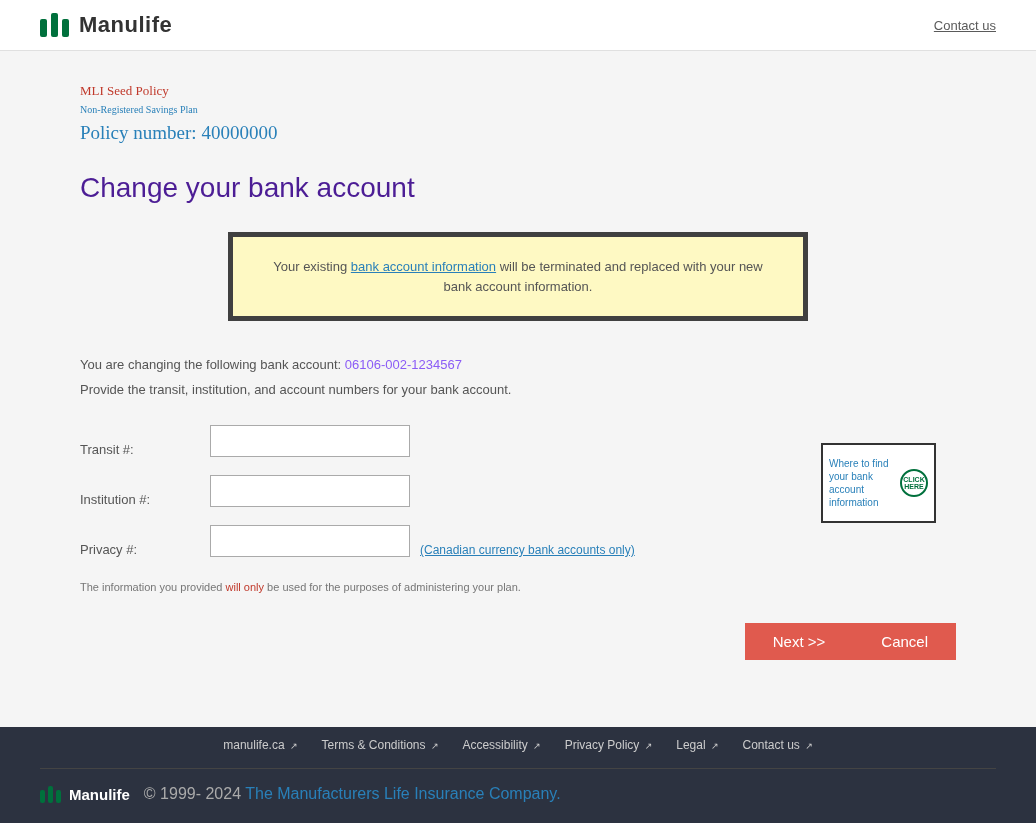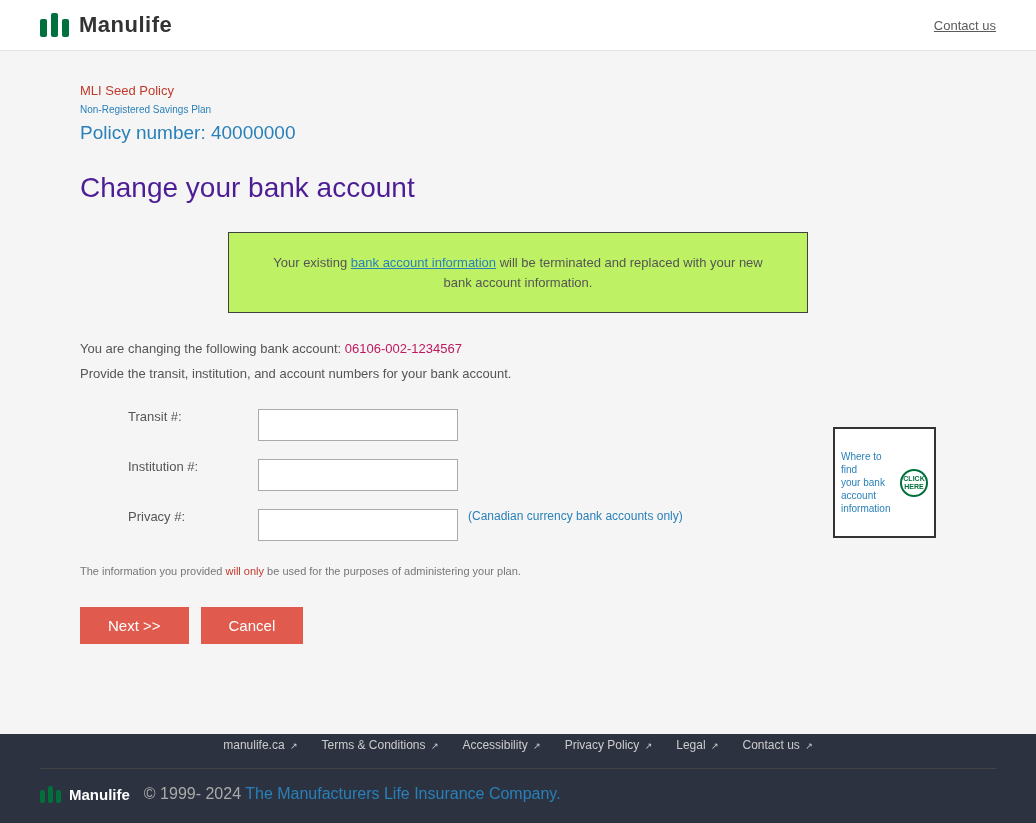--- a/index.html
+++ b/index.html
@@ -47,88 +47,89 @@
     
     .main-content {
       flex: 1;
       padding: 30px 80px 50px 80px;
       background: #f5f5f5;
     }
 
     .policy-info {
       margin-bottom: 24px;
       line-height: 1.6;
+      font-family: Liberation Serif, serif;
     }
     .policy-info .policy-name { color: #c0392b; font-size: 13px; }
     .policy-info .policy-type { color: #2980b9; font-size: 10px; }
     .policy-info .policy-number { color: #2980b9; font-size: 19px; }
     .policy-info .policy-number span { color: #2980b9; }
 
     .page-title {
       font-size: 28px;
       font-weight: 300;
       color: #4c1d95;
       margin-bottom: 28px;
     }
 
     .info-box {
-      border: 1px solid #404040;
-      background: #bef264;
+      border: 5px solid #404040;
+      background: #fef9c3;
       padding: 20px 40px;
       text-align: center;
-      margin-bottom: 28px;
+      margin-bottom: 36px;
       max-width: 580px;
       margin-left: auto;
       margin-right: auto;
     }
     .info-box p { font-size: 13px; color: #555; line-height: 1.5; }
     .info-box a { color: #2980b9; text-decoration: underline; }
 
     .changing-account {
       font-size: 13px;
       color: #555;
       margin-bottom: 10px;
     }
-    .changing-account .account-num { color: #be185d; }
+    .changing-account .account-num { color: #8b5cf6; }
 
     .provide-text {
       font-size: 13px;
       color: #555;
       margin-bottom: 28px;
     }
 
     .form-area {
       position: relative;
     }
 
     .form-row {
       display: flex;
-      align-items: flex-start;
+      align-items: flex-end;
       margin-bottom: 18px;
-      margin-left: 48px;
     }
     .form-label {
       width: 130px;
       font-size: 13px;
       color: #555;
       flex-shrink: 0;
     }
     .form-input {
       width: 200px;
       height: 32px;
       border: 1px solid #aaa;
       padding: 4px 8px;
       font-size: 13px;
       background: #fff;
     }
 
     .account-suffix {
       font-size: 12px;
       color: #2980b9;
       margin-left: 10px;
+      text-decoration: underline;
     }
 
     .bank-info-badge {
       position: absolute;
       right: -200px;
       top: 20px;
       border: 2px solid #333;
       width: 110px;
       padding: 6px 8px;
       font-size: 10px;
@@ -162,22 +163,21 @@
     .disclaimer {
       font-size: 11px;
       color: #777;
       margin-top: 24px;
       margin-bottom: 30px;
     }
     .disclaimer span { color: #c0392b; }
 
     .buttons-row {
       display: flex;
-      gap: 12px;
-      justify-content: flex-start;
+      justify-content: flex-end;
       margin-top: 10px;
     }
     .btn-next {
       background: #e05a4e;
       color: #fff;
       border: none;
       padding: 10px 28px;
       font-size: 15px;
       cursor: pointer;
       min-width: 93px;
@@ -189,21 +189,21 @@
       padding: 10px 28px;
       font-size: 15px;
       cursor: pointer;
       min-width: 93px;
     }
 
     
     .footer {
       background: #2c3240;
       color: #ccc;
-      padding: 4px 40px 0 40px;
+      padding: 11px 40px 0 40px;
     }
     .footer-links {
       display: flex;
       gap: 24px;
       justify-content: center;
       flex-wrap: wrap;
       padding-bottom: 16px;
       border-bottom: 1px solid #444;
     }
     .footer-links a {
@@ -302,21 +302,21 @@
       <label class="form-label">Institution #:</label>
       <input class="form-input" type="text" style="">
     </div>
 
     <div class="form-row">
       <label class="form-label">Privacy #:</label>
       <input class="form-input" type="text" style="">
       <span class="account-suffix">(Canadian currency bank accounts only)</span>
     </div>
 
-    <div class="bank-info-badge" style="position:absolute; right: 20px; top: 18px; width:103px; border:2px solid #333; padding:21px 6px; background:#fff; display:flex; align-items:center; gap:5px; cursor:pointer;">
+    <div class="bank-info-badge" style="position:absolute; right: 20px; top: 18px; width:115px; border:2px solid #333; padding:12px 6px; background:#fff; display:flex; align-items:center; gap:5px; cursor:pointer;">
       <div class="bank-info-badge-text">
         <span>Where to find</span><br>
         <span style="color:#2980b9;">your bank account</span><br>
         <span>information</span>
       </div>
       <div class="click-here-circle">
         <span style="font-size:7px; line-height:1.1; text-align:center;">CLICK HERE</span>
       </div>
     </div>
 

